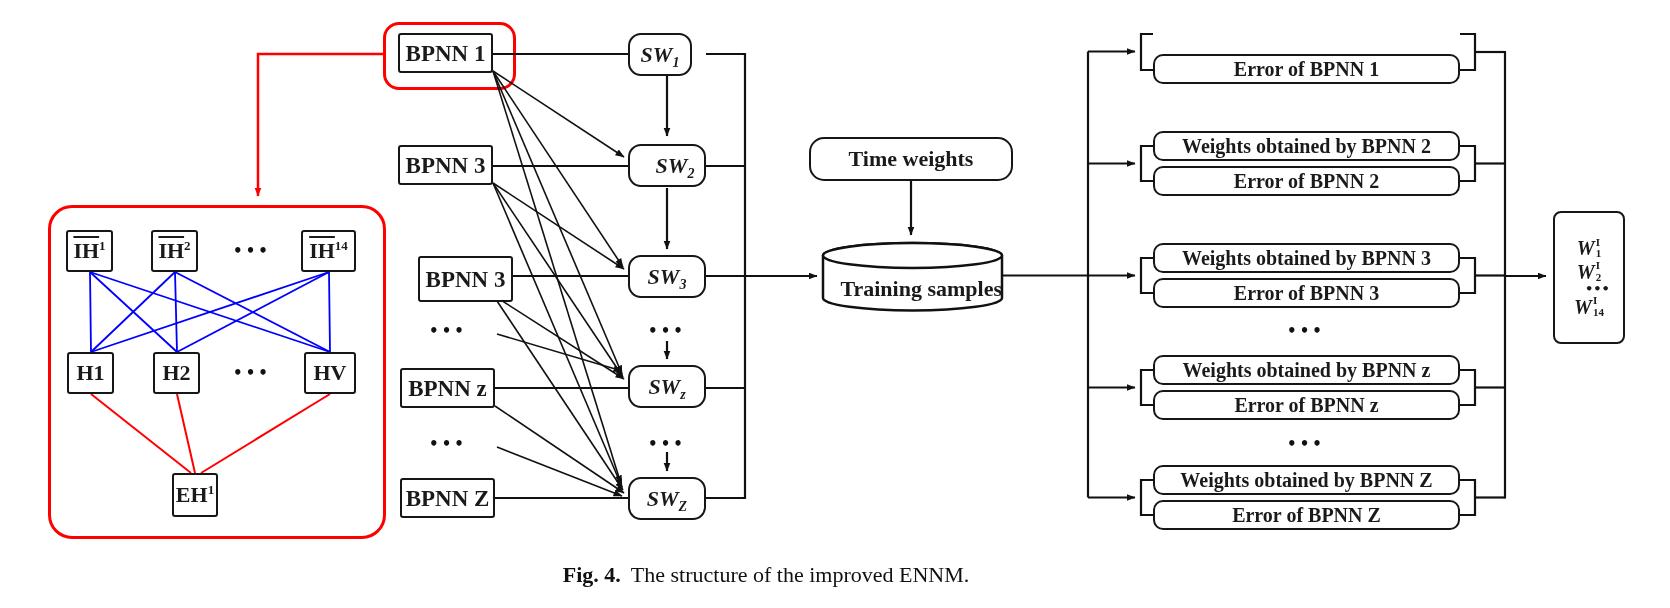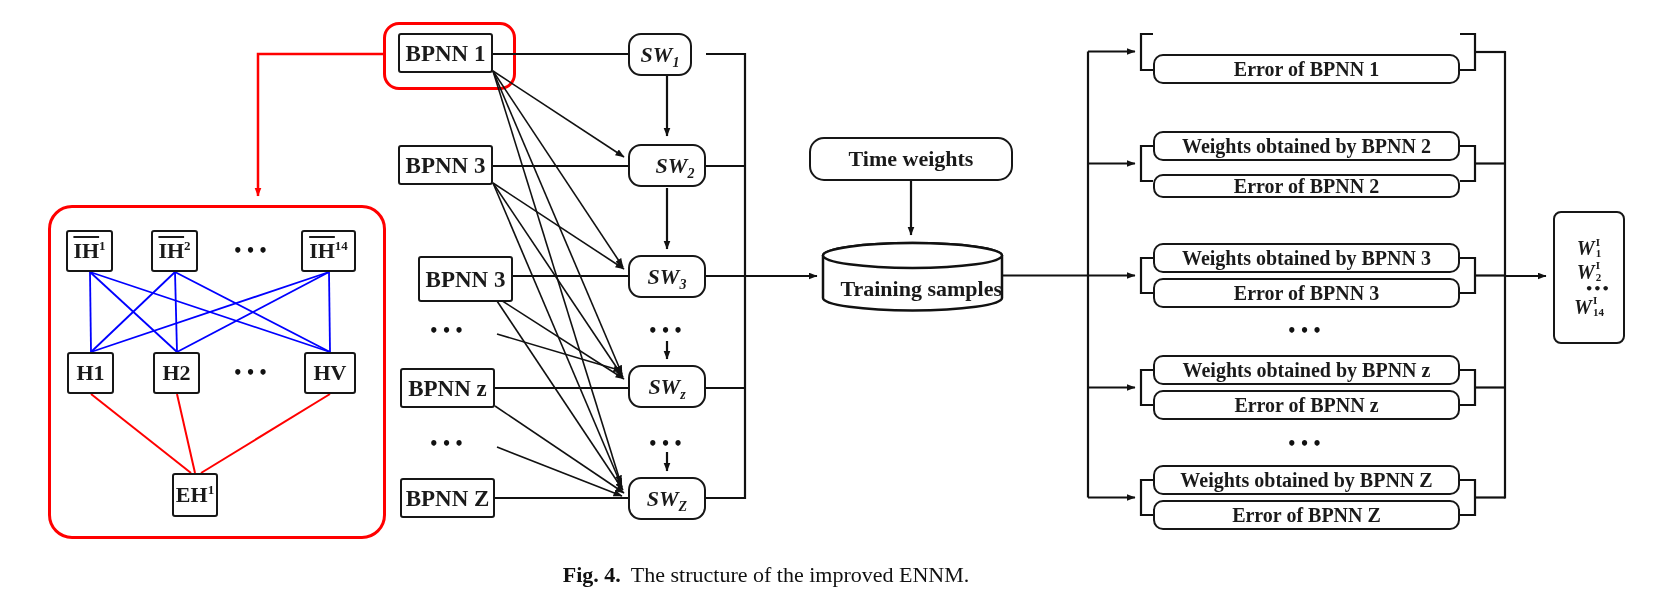--- a/index.html
+++ b/index.html
@@ -225,21 +225,21 @@
   </div>
   <div id="cylinder-label">Training samples</div>
 
   <div class="node pairbox" style="left:1153px;top:54px;width:307px;height:30px;">
     <span>Error of BPNN 1</span>
   </div>
 
   <div class="node pairbox" style="left:1153px;top:131px;width:307px;height:30px;">
     <span>Weights obtained by BPNN 2</span>
   </div>
-  <div class="node pairbox" style="left:1153px;top:174px;width:307px;height:24px;">
+  <div class="node pairbox" style="left:1153px;top:166px;width:307px;height:30px;">
     <span>Error of BPNN 2</span>
   </div>
 
   <div class="node pairbox" style="left:1153px;top:243px;width:307px;height:30px;">
     <span>Weights obtained by BPNN 3</span>
   </div>
   <div class="node pairbox" style="left:1153px;top:278px;width:307px;height:30px;">
     <span>Error of BPNN 3</span>
   </div>
 

